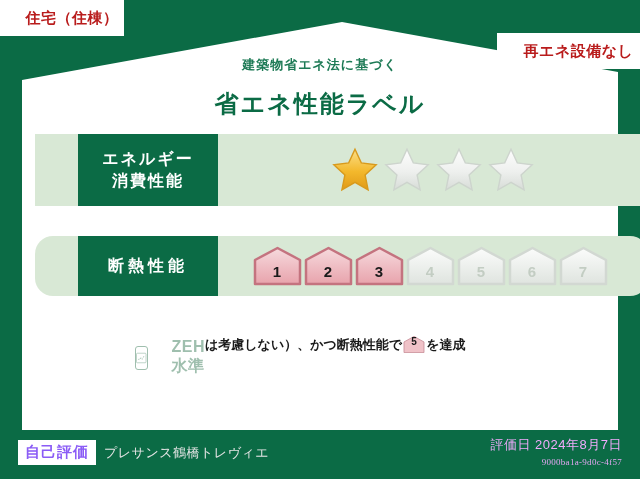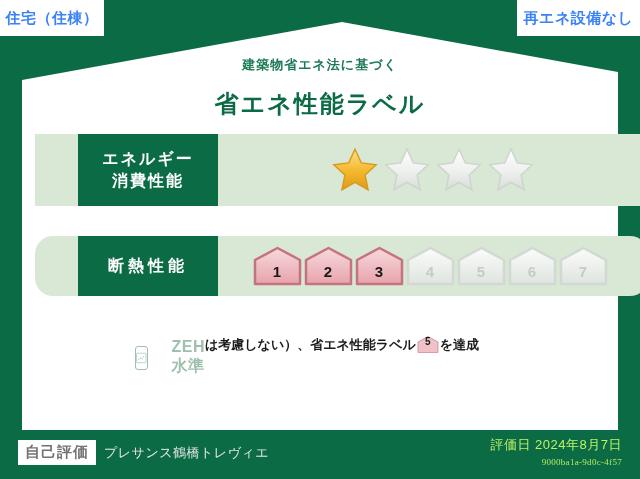--- a/index.html
+++ b/index.html
@@ -17,25 +17,25 @@
   #house-body{
     position:absolute;left:22px;top:22px;width:596px;height:408px;
     background:#ffffff;
     clip-path:polygon(0 58px,320px 0,640px 58px,640px 408px,0 408px);
     -webkit-clip-path:polygon(0 58px,320px 0,640px 58px,640px 408px,0 408px);
   }
   
   .corner-tag{
     position:absolute;top:0;background:#ffffff;
     display:flex;align-items:center;justify-content:center;
-    color:#3b82f6;font-weight:bold;letter-spacing:.5px;
-    font-size:15px;height:36px;
+    color:#b91c1c;font-weight:bold;letter-spacing:.5px;
+    font-size:15px;height:36px;padding-left:20px;
   }
   #tag-left{left:0;width:104px;}
-  #tag-right{right:0;width:123px;}
+  #tag-right{right:0;width:123px;margin-top:33px;}
 
   #title-wrap{
     position:absolute;left:0;top:56px;width:640px;text-align:center;
   }
   #title-sub{
     color:#1d7a55;font-size:13px;font-weight:bold;letter-spacing:1px;
     line-height:18px;
   }
   #title-main{
     color:#0b6b45;font-size:24px;font-weight:bold;letter-spacing:2px;
@@ -90,26 +90,26 @@
   .inline-star{display:inline-block;vertical-align:-3px;width:16px;height:16px;}
   .inline-chip{display:inline-block;vertical-align:-4px;width:22px;height:17px;position:relative;margin:0 1px;}
   .inline-chip span{position:absolute;left:0;top:0;width:22px;height:17px;
     display:flex;align-items:flex-end;justify-content:center;font-size:10px;font-weight:bold;color:#1a1a1a;z-index:2;padding-bottom:1px;box-sizing:border-box;}
 
   
   #footer-left{
     position:absolute;left:18px;bottom:14px;display:flex;align-items:center;gap:8px;
   }
   #self-eval{
-    background:#ffffff;color:#737373;font-weight:bold;font-size:15px;
+    background:#ffffff;color:#8b5cf6;font-weight:bold;font-size:15px;
     padding:3px 7px;letter-spacing:1px;
   }
   #building-name{color:#e5e5e5;font-size:13px;letter-spacing:.5px;}
   #footer-right{
-    position:absolute;right:18px;bottom:12px;text-align:right;color:#bef264;
+    position:absolute;right:18px;bottom:12px;text-align:right;color:#f0abfc;
   }
   #eval-date{font-size:13px;letter-spacing:.5px;}
   #eval-id{font-size:9px;letter-spacing:.3px;margin-top:3px;opacity:.95;
     font-family:"Liberation Serif","DejaVu Serif",serif;}
 </style>
 </head>
 <body>
 
 <div id="label">
 
@@ -279,21 +279,21 @@
         <circle cx="6" cy="13.5" r="1.1" fill="#9fbfae"></circle>
         <circle cx="9.5" cy="11.5" r="1.1" fill="#9fbfae"></circle>
         <circle cx="13" cy="13" r="1.1" fill="#9fbfae"></circle>
         <circle cx="16" cy="8.5" r="1.1" fill="#9fbfae"></circle>
         <path d="M5 15 L10 10 L13 12.5 L17 7.5" fill="none" stroke="#9fbfae" stroke-width="1" opacity="0.6"></path>
       </svg>
       <span id="zeh-text">ZEH水準</span>
     </div>
     <div id="zeh-desc">
       <div>
-        <span>は考慮しない）、省エネ性能ラベル</span><span class="inline-chip"><svg viewBox="0 0 49 40" width="22" height="17">
+        <span>は考慮しない）、かつ断熱性能で</span><span class="inline-chip"><svg viewBox="0 0 49 40" width="22" height="17">
               <polygon points="1,39 1,14 24.5,1 48,14 48,39" fill="#f0c2c8" stroke="#c98f99" stroke-width="2"></polygon>
             </svg><span>5</span></span><span>を達成</span>
       </div>
     </div>
   </div>
 
   <div id="footer-left">
     <span id="self-eval">自己評価</span>
     <span id="building-name">プレサンス鶴橋トレヴィエ</span>
   </div>

